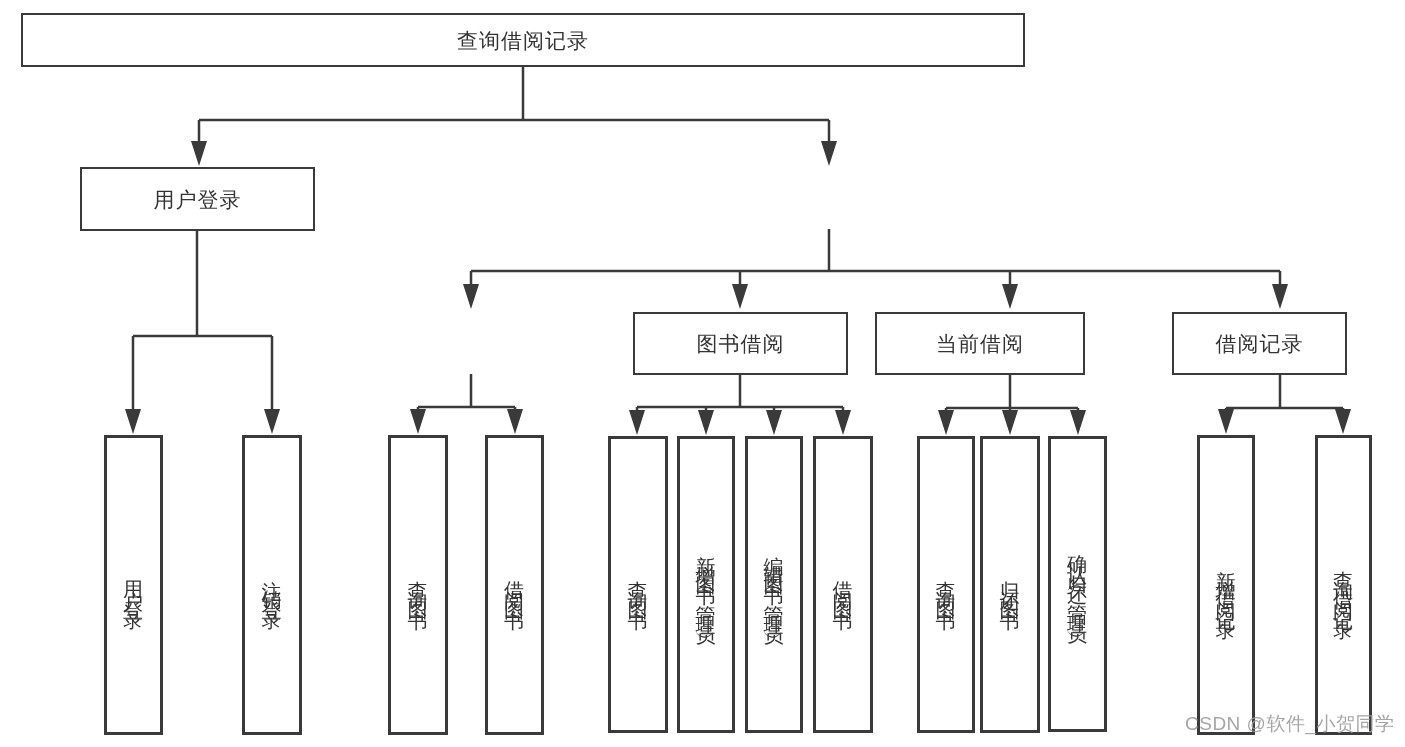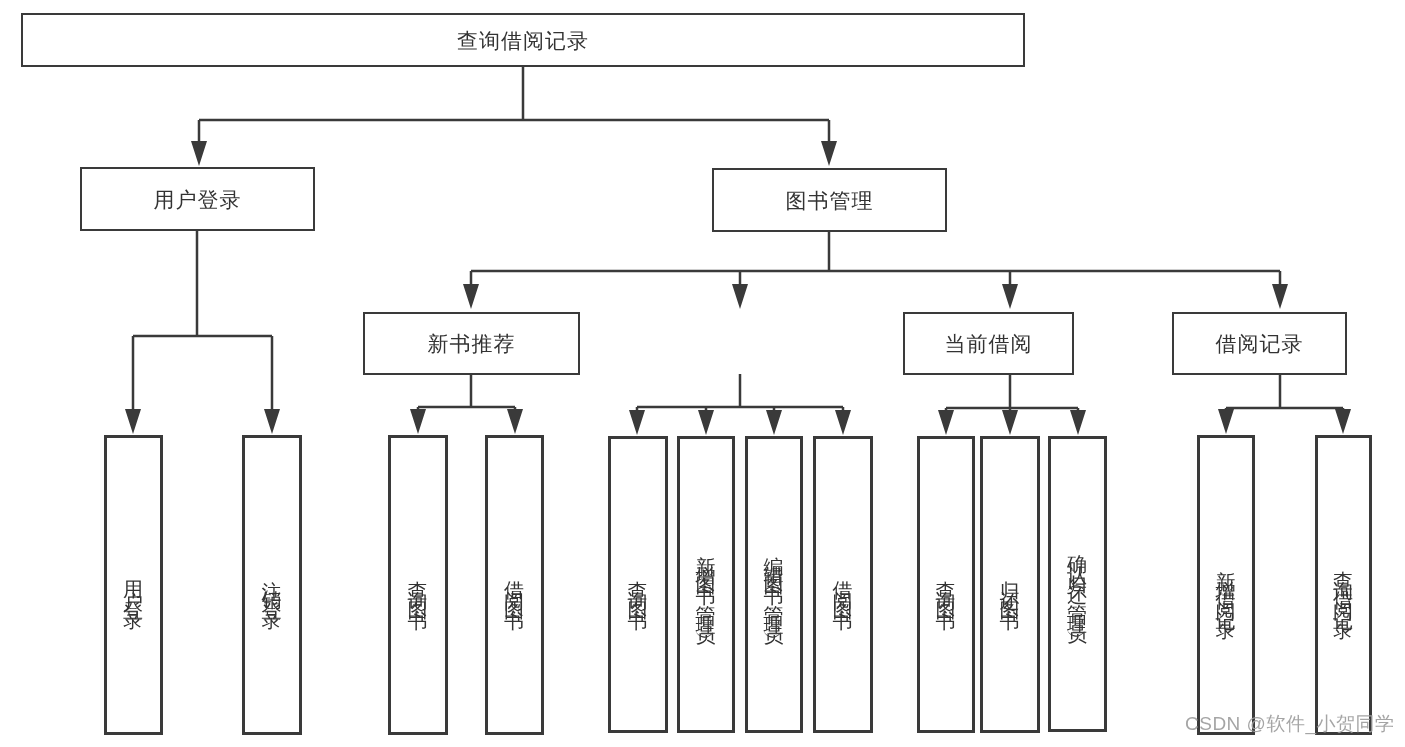--- a/index.html
+++ b/index.html
@@ -101,28 +101,25 @@
       M1218 409 L1234 409 L1226 434 Z  M1335 409 L1351 409 L1343 434 Z"></path>
   </svg>
 
   <div class="box" style="left:21px;top:13px;width:1004px;height:54px">
     <span class="hlabel">查询借阅记录</span>
   </div>
 
   <div class="box" style="left:80px;top:167px;width:235px;height:64px">
     <span class="hlabel">用户登录</span>
   </div>
-  <div class="box" style="left:712px;top:168px;width:235px;height:64px">
-    <span class="hlabel">图书管理</span>
+
+  <div class="box" style="left:633px;top:312px;width:215px;height:63px">
+    <span class="hlabel">图书借阅</span>
   </div>
-
-  <div class="box" style="left:363px;top:312px;width:217px;height:63px">
-    <span class="hlabel">新书推荐</span>
-  </div>
-  <div class="box" style="left:903px;top:312px;width:171px;height:63px">
+  <div class="box" style="left:875px;top:312px;width:210px;height:63px">
     <span class="hlabel">当前借阅</span>
   </div>
   <div class="box" style="left:1172px;top:312px;width:175px;height:63px">
     <span class="hlabel">借阅记录</span>
   </div>
 
   <div class="box leaf" style="left:104px;top:435px;width:59px;height:300px">
     <span class="vtext">用户登录</span>
   </div>
   <div class="box leaf" style="left:242px;top:435px;width:60px;height:300px">

